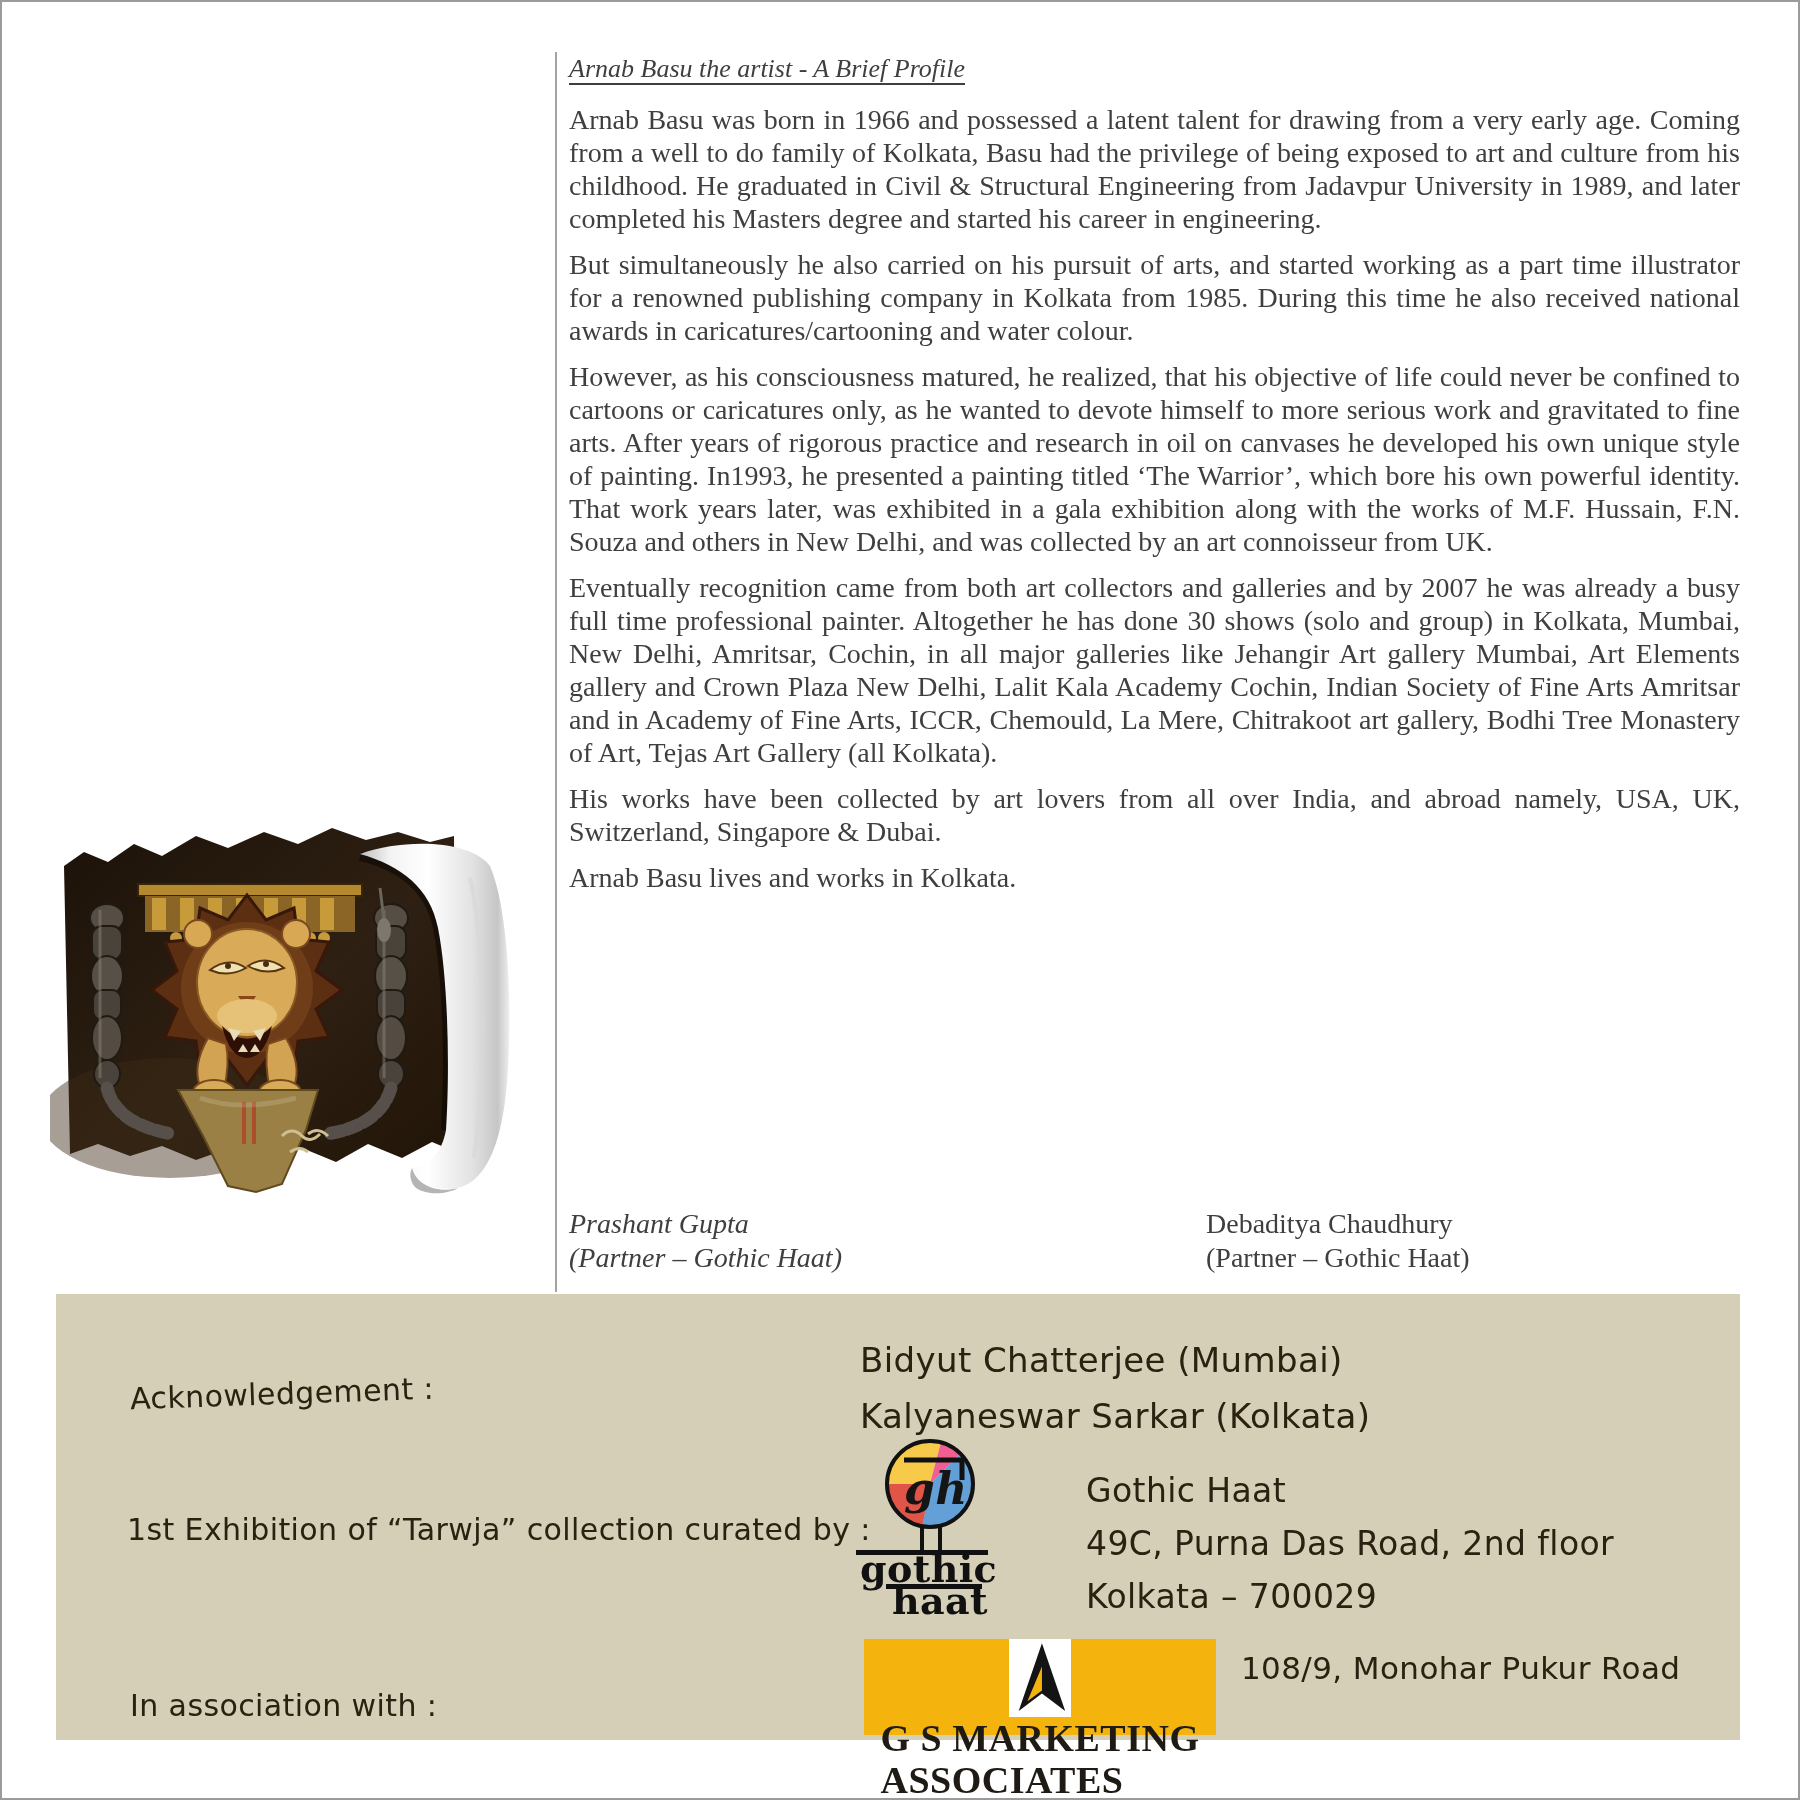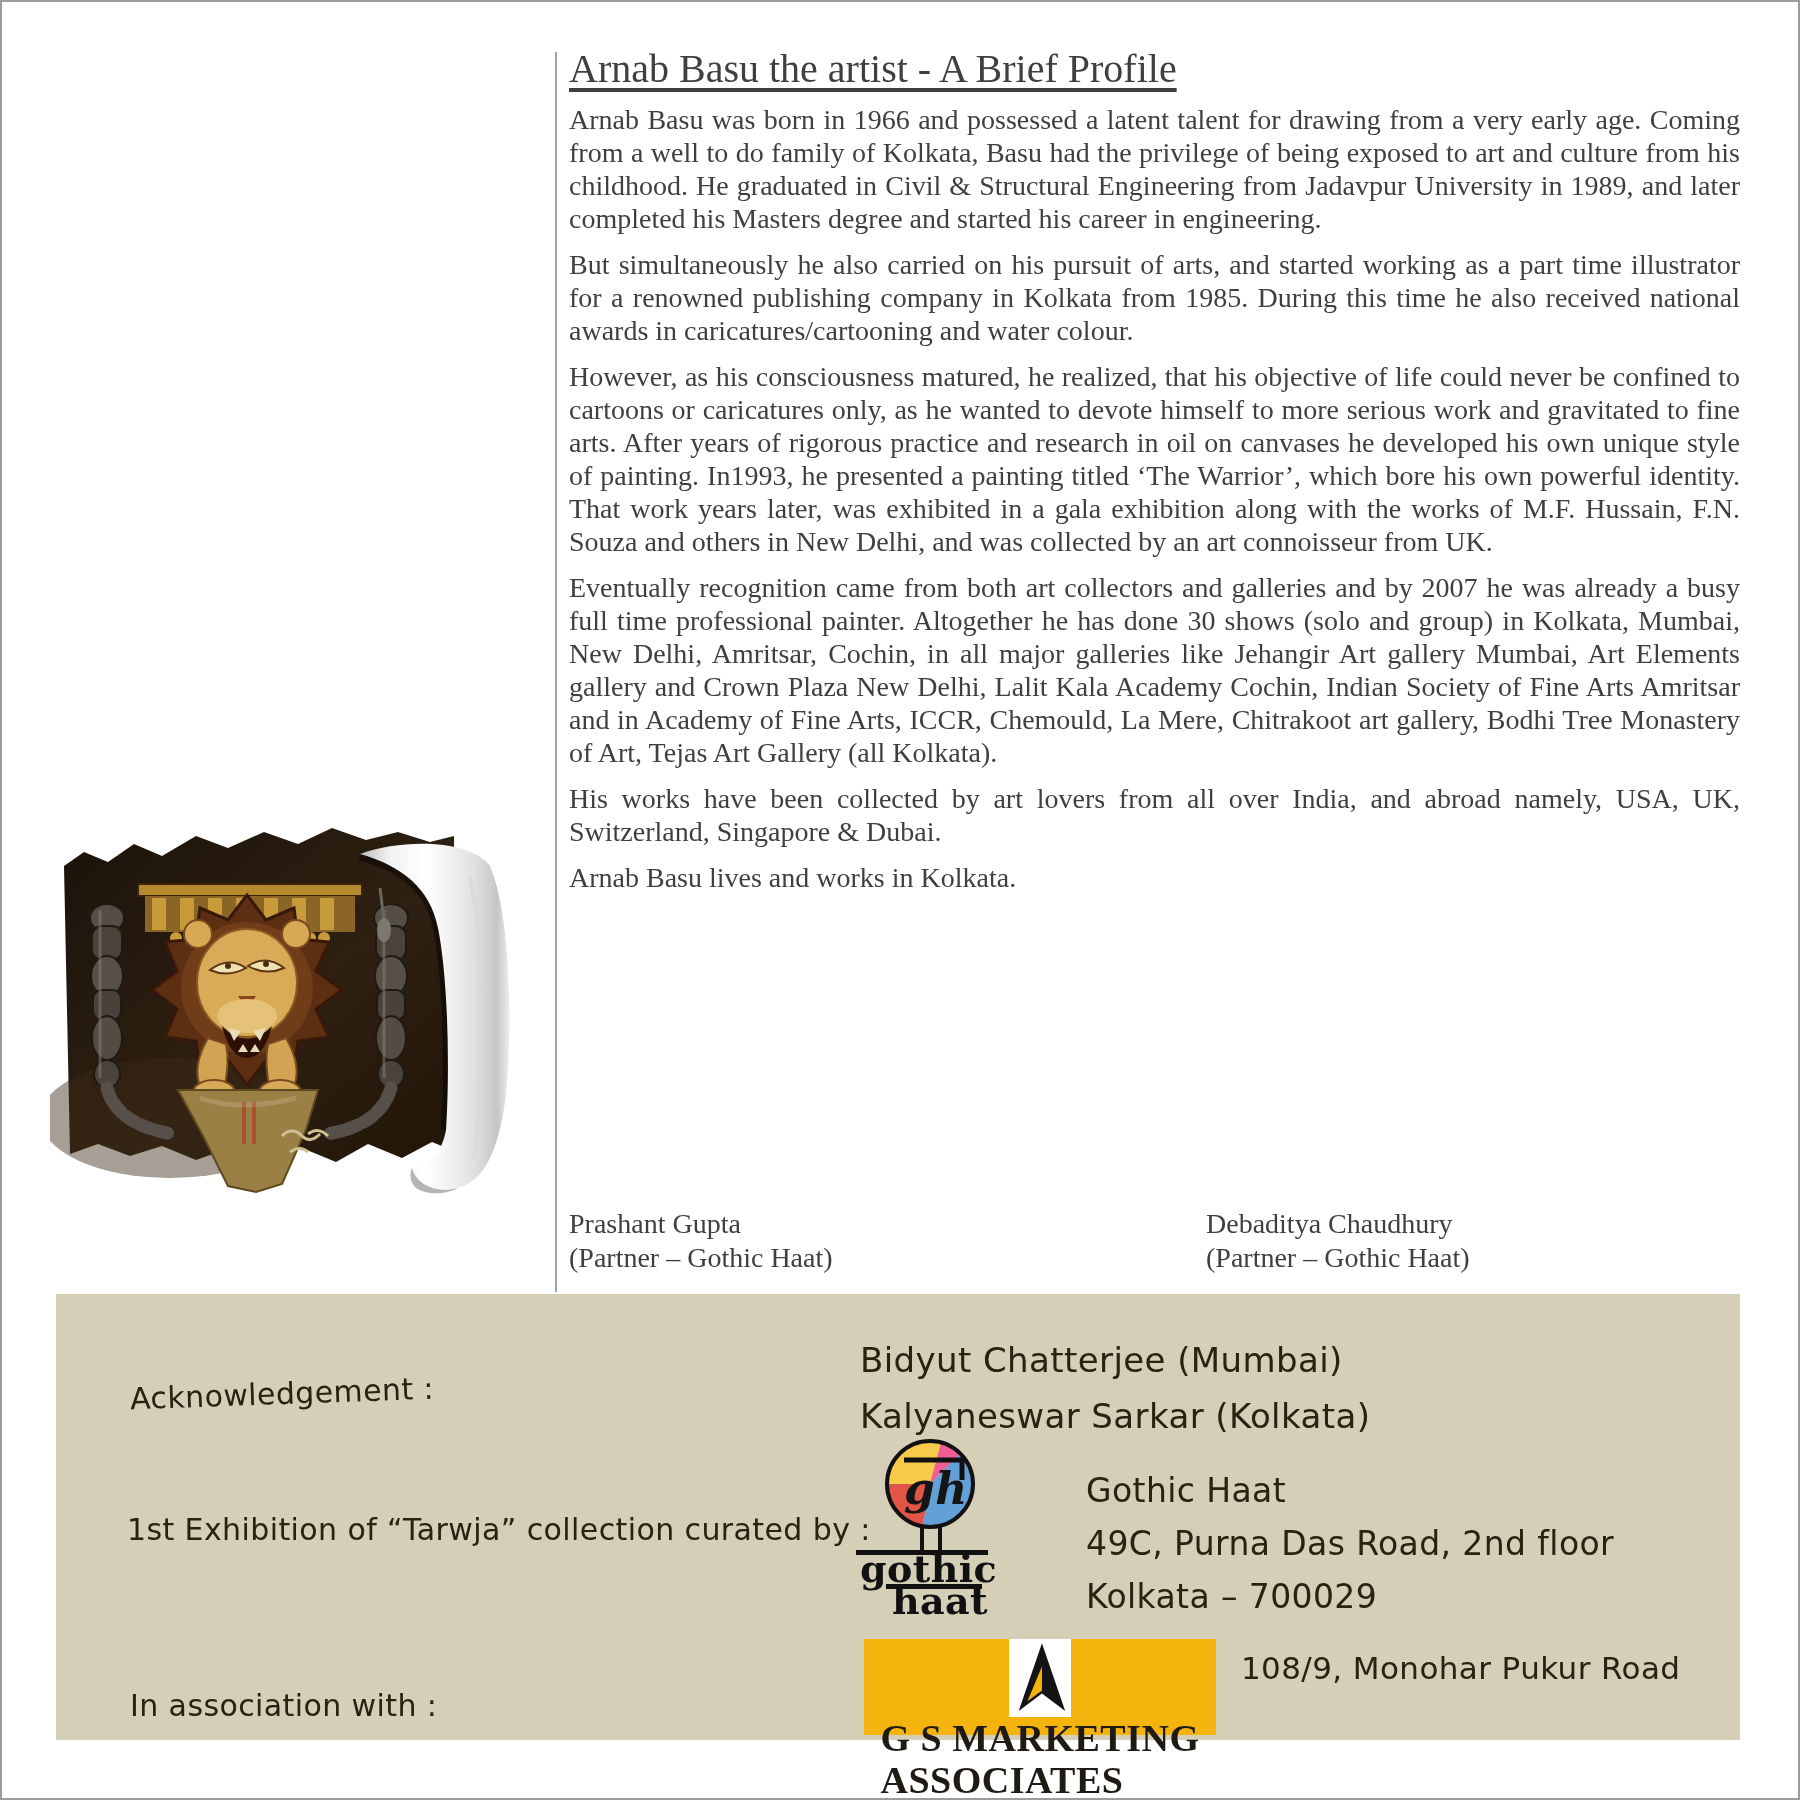--- a/index.html
+++ b/index.html
@@ -11,28 +11,28 @@
   .divider {
     position:absolute; left:553px; top:50px; width:2px; height:1240px;
     background:#a3a3a3;
   }
   
   .article {
     position:absolute; left:567px; top:50px; width:1171px;
     font-size:28px; line-height:33px; color:#413f3d; text-align:justify;
   }
   .article h1 {
-    font-size:40px; font-weight:normal; margin:0 0 18px 0; text-align:left;
-    text-decoration:underline; text-underline-offset:6px;
+    font-size:26px; font-weight:normal; margin:0 0 18px 0; text-align:left;
+    text-decoration:underline; text-underline-offset:6px;font-style:italic;
   }
   .article p { margin:0 0 13px 0; }
   .signatures { position:absolute; left:567px; top:1205px; width:1171px; height:80px;
     font-size:28px; line-height:34px; color:#413f3d; }
   .sig { position:absolute; top:0; }
-  .sig.left { left:0; }
+  .sig.left { left:0;font-style:italic; }
   .sig.right { left:637px; }
   
   .artwork { position:absolute; left:48px; top:736px; width:470px; height:458px; }
   
   .footer {
     position:absolute; left:54px; top:1292px; width:1684px; height:446px;
     background:#d5cfb8; color:#2a2110;
     font-family:"DejaVu Sans", sans-serif; letter-spacing:0.4px;
   }
   .ack-label   { position:absolute; left:74px;  top:82px;  font-size:30px; transform:rotate(-2deg); }

